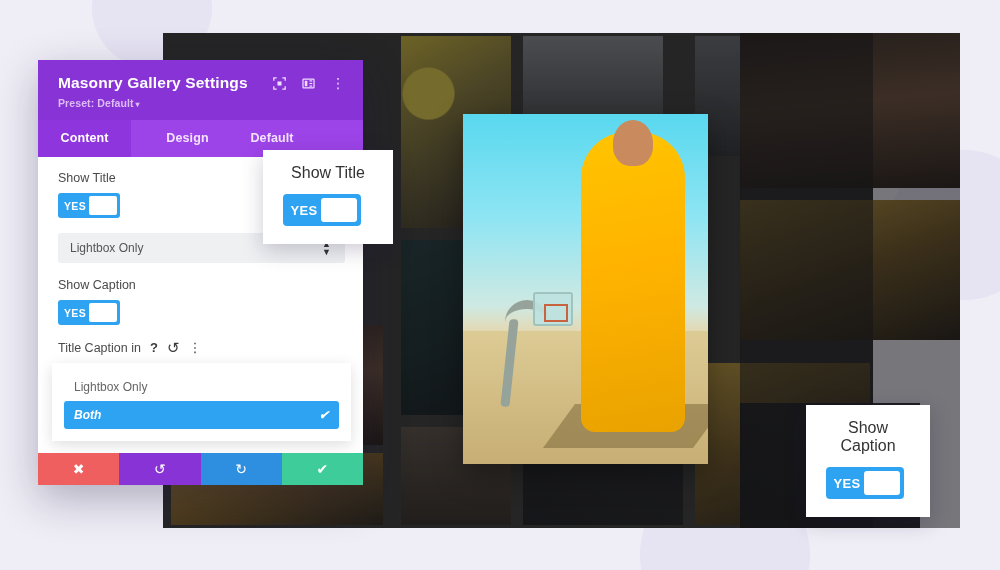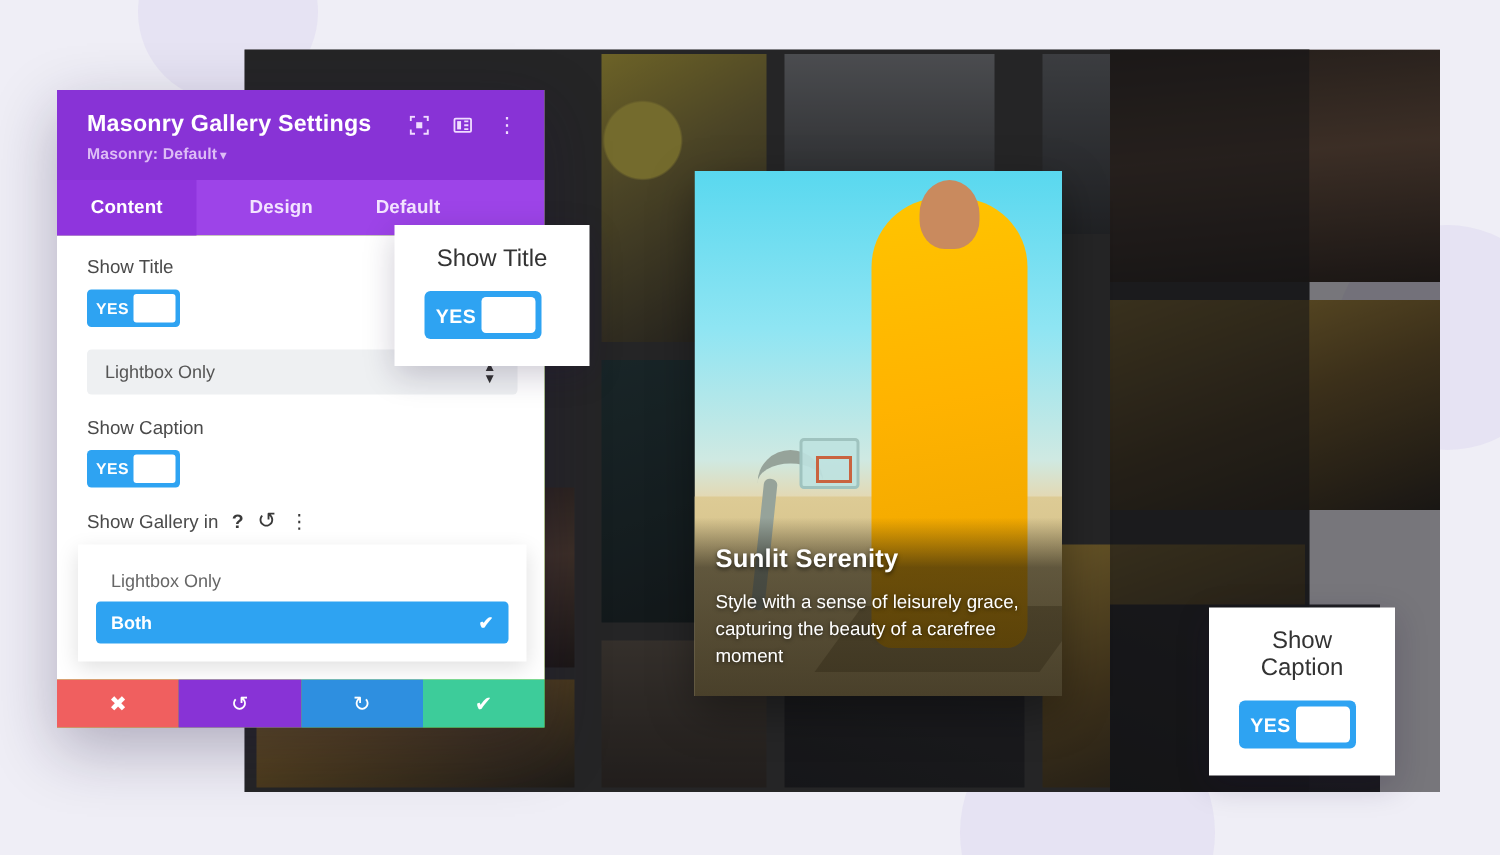--- a/index.html
+++ b/index.html
@@ -154,21 +154,21 @@
     white-space: pre-line;
   }
 
   
   .settings-modal {
     position: absolute;
     left: 38px;
     top: 60px;
     width: 325px;
     z-index: 40;
-    background: #84cc16;
+    background: #1d4ed8;
     box-shadow: 0 14px 40px rgba(30,20,60,.30);
     font-family: "Liberation Sans", sans-serif;
   }
   .modal-header {
     background: #8833d6;
     padding: 14px 16px 11px 20px;
     position: relative;
   }
   .modal-title-row {
     display: flex;
@@ -307,20 +307,21 @@
     border-radius: 3px;
     cursor: pointer;
     display: flex;
     align-items: center;
     justify-content: space-between;
   }
   .dd-item.selected {
     background: #2ea3f2;
     color: #fff;
     font-weight: bold;
+    font-style: italic;
   }
   .dd-check { font-size: 12px; }
 
   .modal-actions {
     display: flex;
     height: 32px;
   }
   .action-btn {
     flex: 1;
     display: flex;
@@ -390,25 +391,20 @@
 
 <div class="featured-card">
   <div class="featured-photo">
     <div class="fp-sand"></div>
     <div class="fp-hoop-arc"></div>
     <div class="fp-hoop-pole"></div>
     <div class="fp-hoop-board"></div>
     <div class="fp-shadow"></div>
     <div class="fp-figure"></div>
     <div class="fp-head"></div>
-  </div>
-  <div class="featured-caption">
-    <div class="featured-title">Sunlit Serenity</div>
-    <div class="featured-desc">Style with a sense of leisurely grace,
-capturing the beauty of a carefree moment</div>
   </div>
 </div>
 
 <div class="settings-modal">
 
   <div class="modal-header">
     <div class="modal-title-row">
       <div class="modal-title">Masonry Gallery Settings</div>
       <div class="header-icons">
         <span class="hdr-ico">
@@ -423,21 +419,21 @@
             <rect x="3.4" y="4.6" width="3.2" height="6.8" fill="currentColor" stroke="none"></rect>
             <line x1="9.2" y1="4.8" x2="12.6" y2="4.8"></line>
             <line x1="9.2" y1="8" x2="12.6" y2="8"></line>
             <line x1="9.2" y1="11.2" x2="12.6" y2="11.2"></line>
           </svg>
         </span>
         <span class="hdr-ico" style="font-size:14px;line-height:1;">⋮</span>
       </div>
     </div>
     <div class="modal-preset">
-      <span>Masonry: Default</span><span class="caret">▾</span>
+      <span>Preset: Default</span><span class="caret">▾</span>
     </div>
   </div>
 
   <div class="modal-tabs">
     <div class="modal-tab t0 active">Content</div>
     <div class="modal-tab t1">Design</div>
     <div class="modal-tab t2">Default</div>
   </div>
 
   <div class="modal-body">
@@ -464,21 +460,21 @@
         <span class="lbl-txt">Show Caption</span>
       </div>
       <div class="toggle">
         <span class="t-label">YES</span>
         <span class="t-knob"></span>
       </div>
     </div>
 
     <div class="field" style="margin-bottom:6px;">
       <div class="field-label">
-        <span class="lbl-txt">Show Gallery in</span>
+        <span class="lbl-txt">Title Caption in</span>
         <span class="lbl-ico" style="font-weight:bold;">?</span>
         <span class="lbl-ico" style="font-size:15px;">↺</span>
         <span class="lbl-ico">⋮</span>
       </div>
 
       <div class="dropdown">
         <div class="dd-item">
           <span>Lightbox Only</span>
         </div>
         <div class="dd-item selected">

